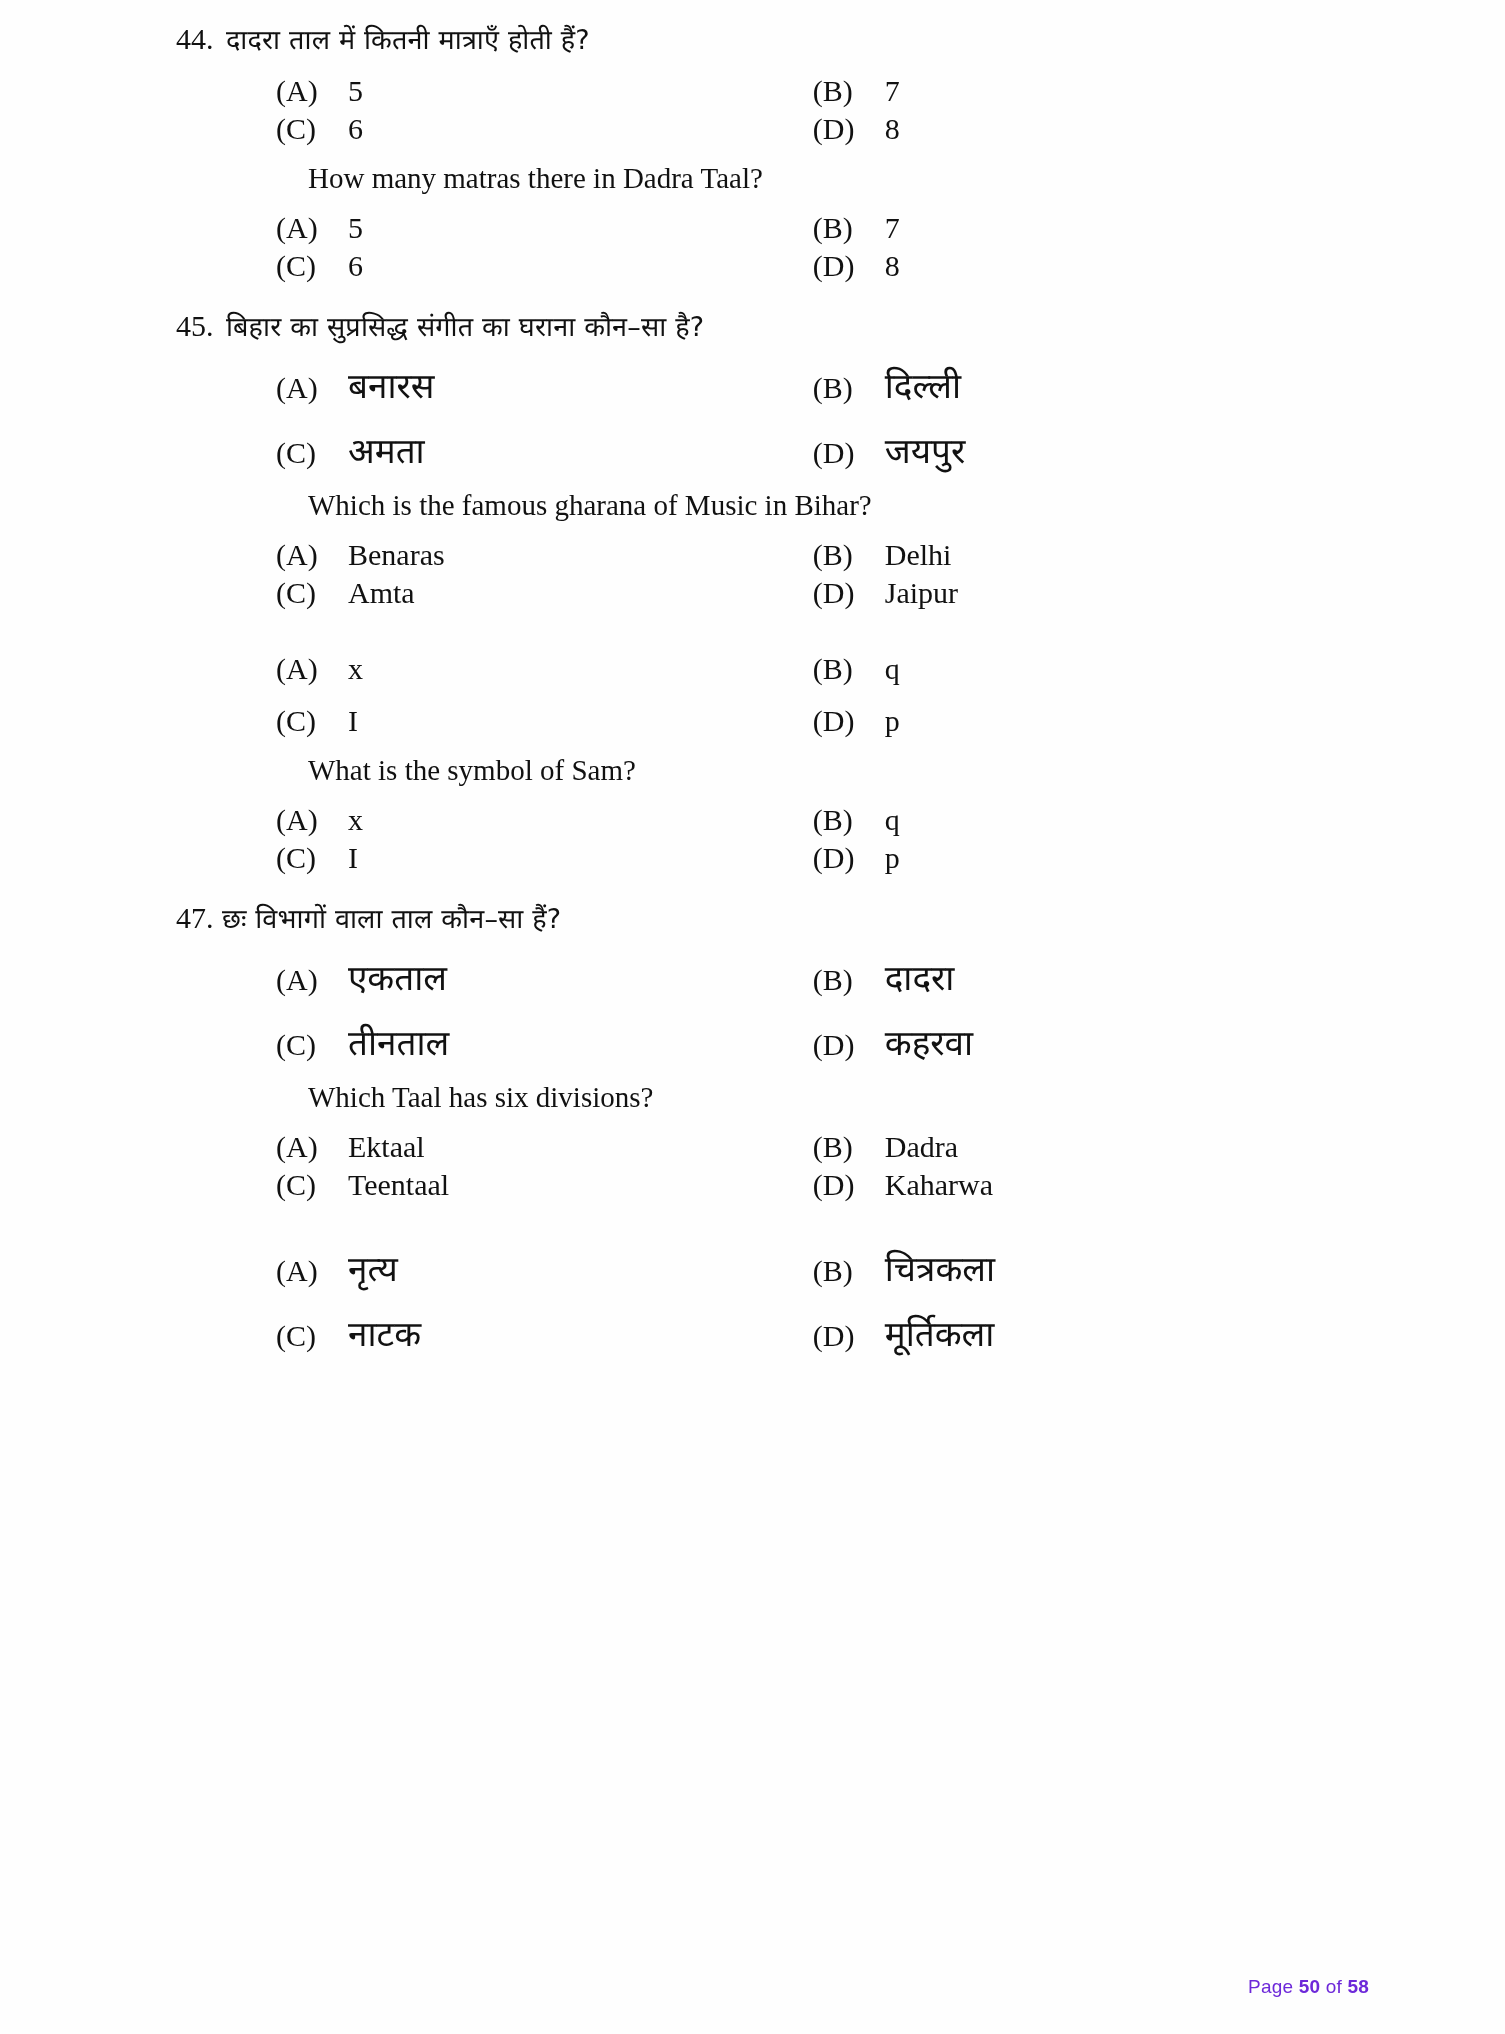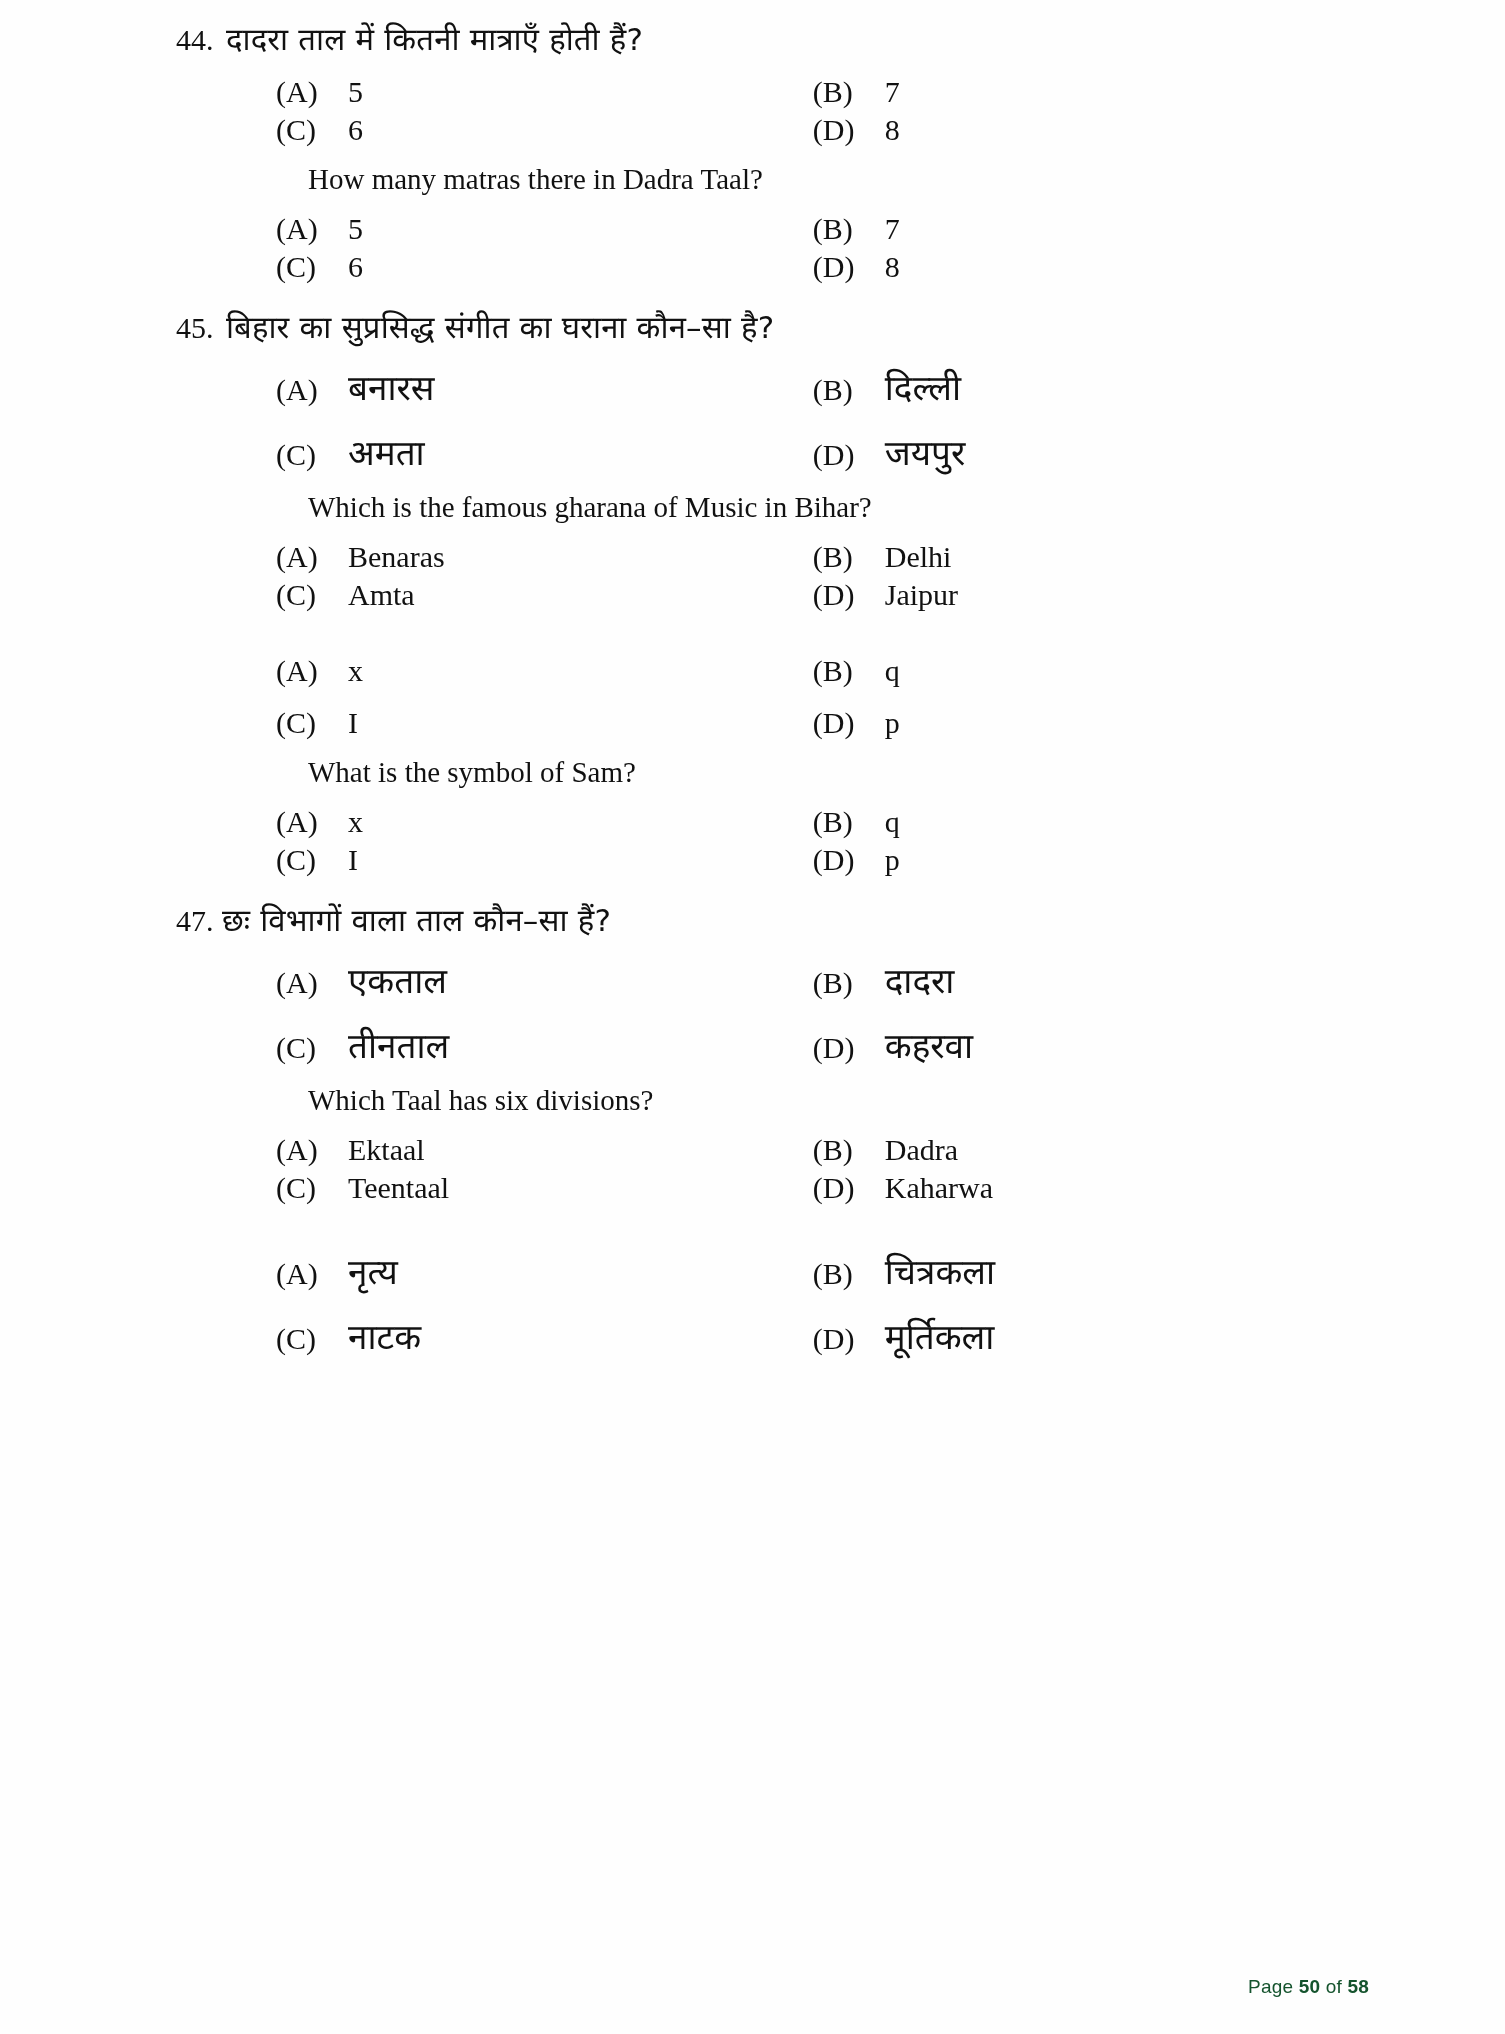--- a/index.html
+++ b/index.html
@@ -47,21 +47,21 @@
   }
   .q-num {
     display: inline-block;
     min-width: 50px;
     font-size: 30px;
   }
   .q-num.tight { min-width: 46px; }
 
   .q-text-hi {
     font-family: "DejaVu Sans", "Liberation Sans", sans-serif;
-    font-size: 31px;
+    font-size: 27px;
     letter-spacing: 0.2px;
   }
 
   .stem-en {
     padding-left: 276px;
     font-size: 29px;
     line-height: 1.0;
     margin-bottom: 4px;
     margin-left: 32px;
   }
@@ -102,21 +102,21 @@
   .sp-sm { height: 14px; }
   .sp-md { height: 24px; }
 
   
   .footer {
     position: absolute;
     right: 136px;
     bottom: 36px;
     font-family: "Liberation Sans", "DejaVu Sans", sans-serif;
     font-size: 19px;
-    color: #14532d;
+    color: #6d28d9;
     letter-spacing: 0.2px;
   }
   .footer b { font-weight: bold; }
 </style>
 </head>
 <body>
 
 <div class="page">
   <div class="content">
 

